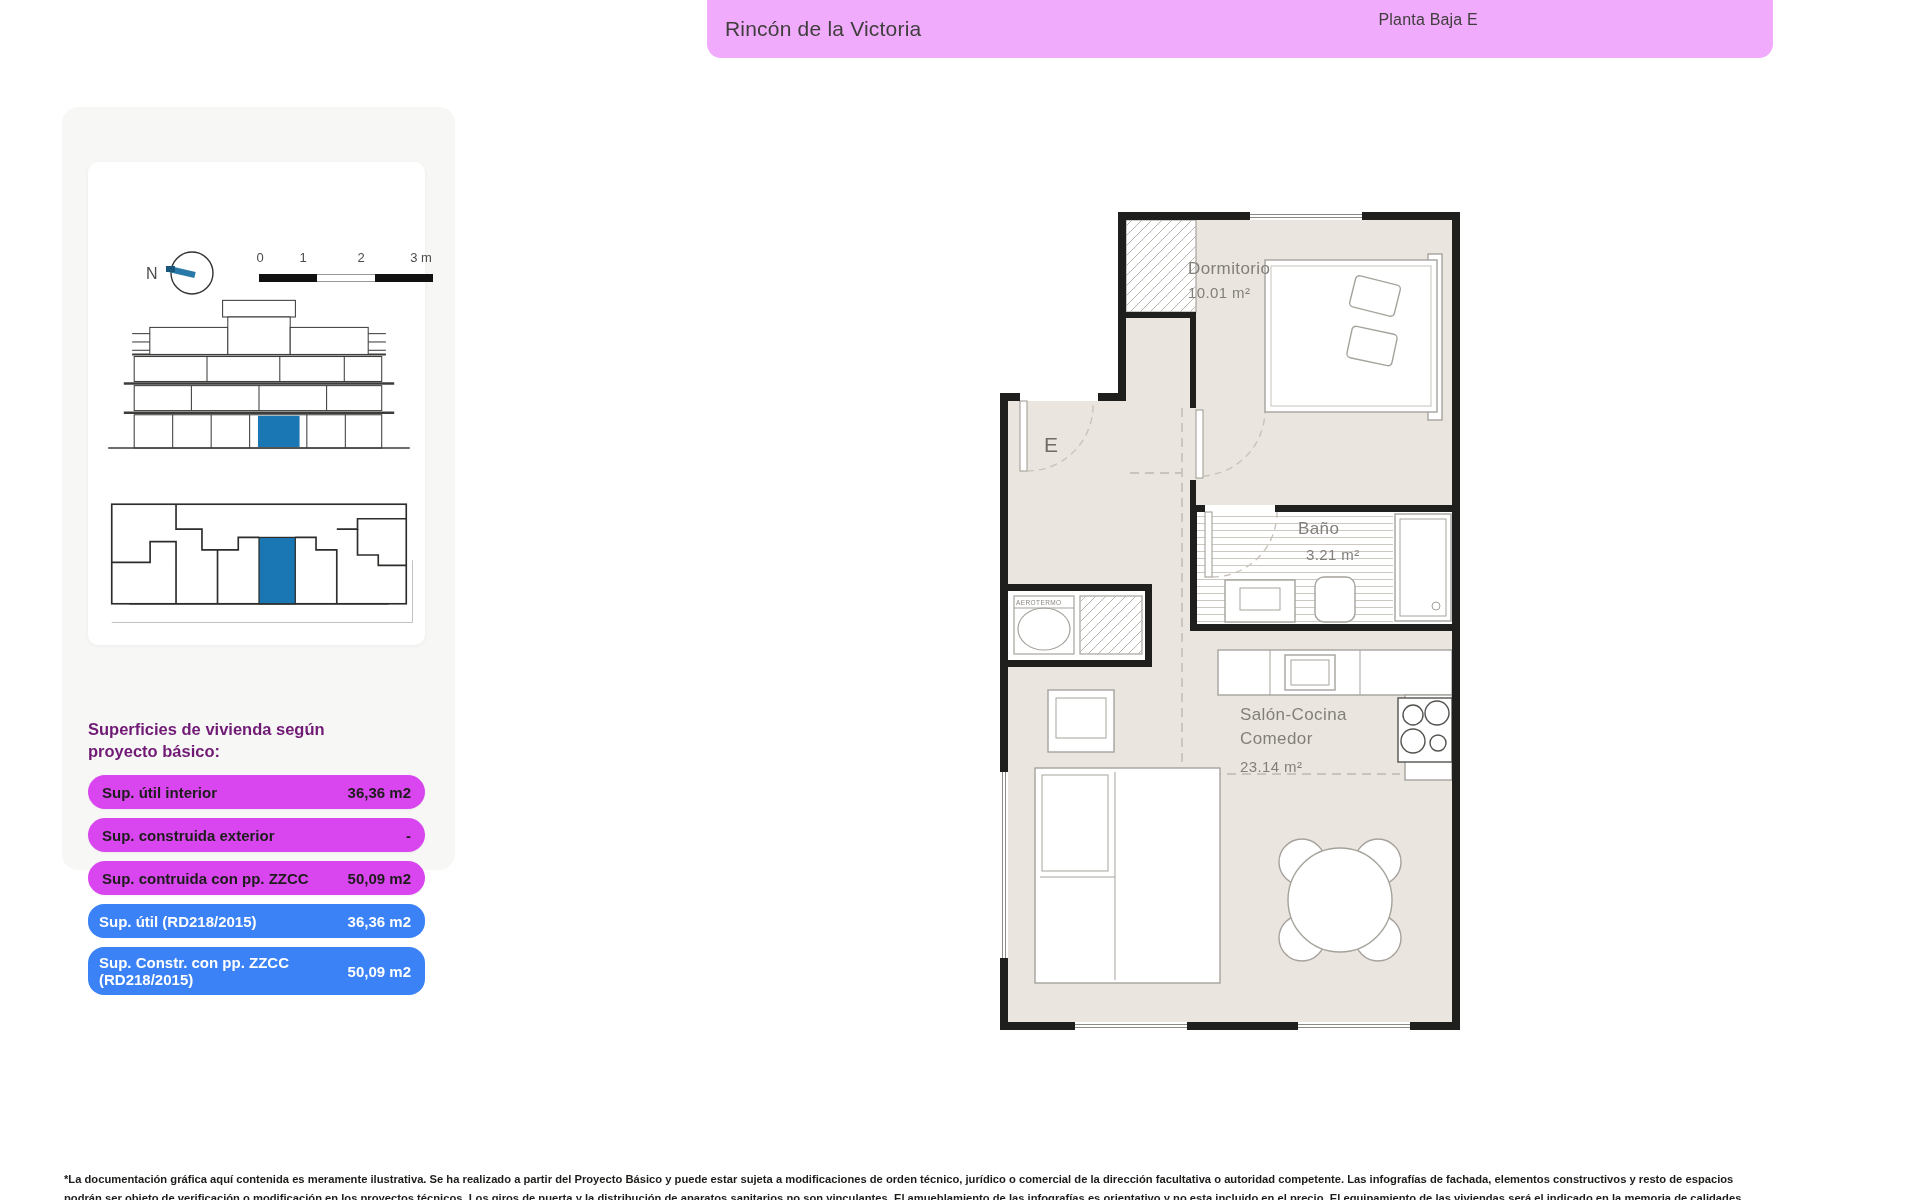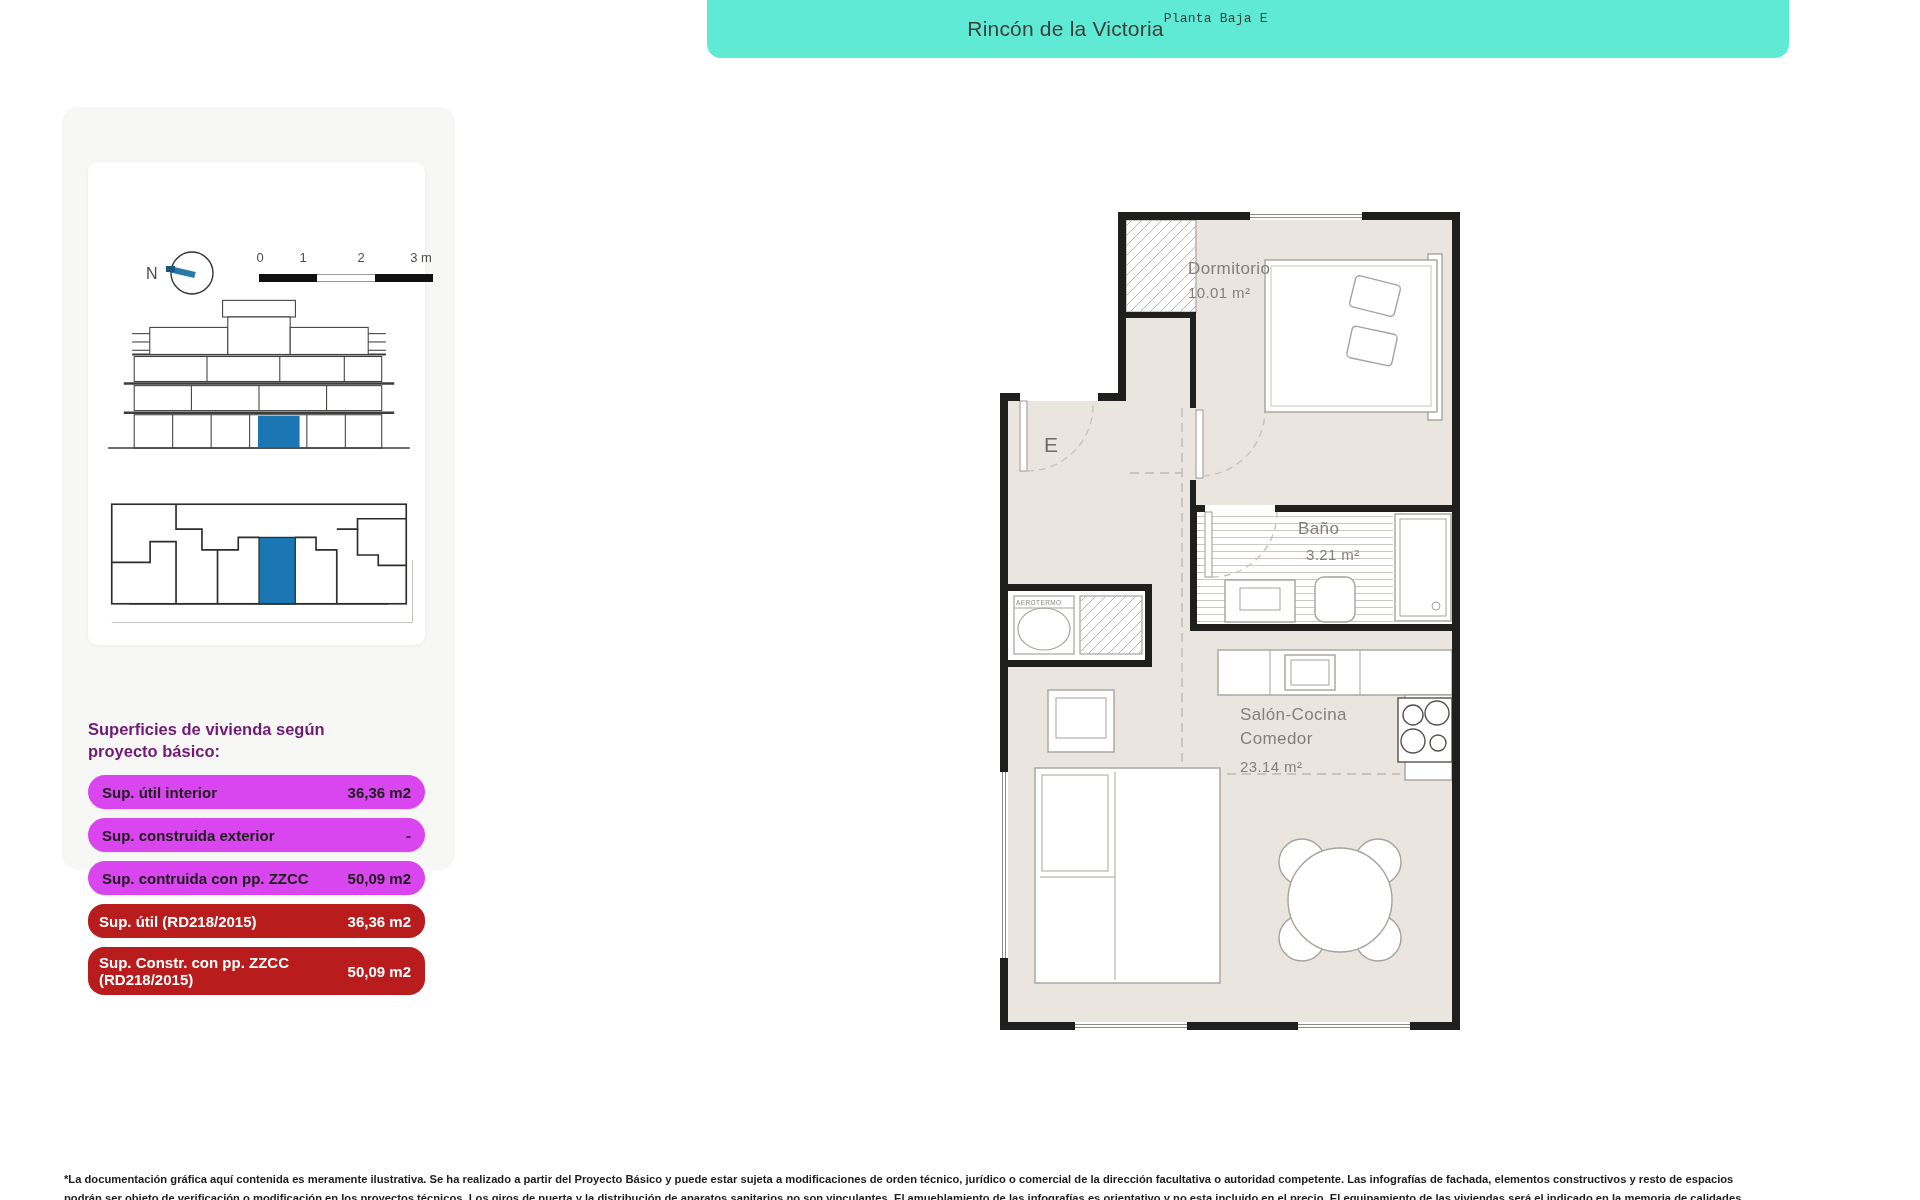--- a/index.html
+++ b/index.html
@@ -1,24 +1,24 @@
 <!DOCTYPE html>
 <html><head>
 <meta charset="utf-8">
 <style>
   html,body{margin:0;padding:0;background:#fff;}
   .page{position:relative;width:1920px;height:1200px;background:#ffffff;overflow:hidden;
         font-family:"Liberation Sans", sans-serif;color:#1d1d1b;}
 
   
   .header-band{position:absolute;left:707px;top:0;width:1066px;height:58px;
-               background:#5eead4;border-radius:0 0 14px 14px;
-               display:flex;justify-content:center;align-items:flex-start;padding-left:16px;}
+               background:#f0abfc;border-radius:0 0 14px 14px;
+               display:flex;justify-content:space-between;align-items:flex-start;}
   .header-project{margin:17px 0 0 18px;font-size:21px;color:#3f3e3c;letter-spacing:.2px;}
-  .header-floor{margin:11px 295px 0 0;font-size:13px;color:#3f3e3c;letter-spacing:.2px;font-family:Liberation Mono, monospace;}
+  .header-floor{margin:11px 295px 0 0;font-size:16px;color:#3f3e3c;letter-spacing:.2px;}
 
   
   .side-card{position:absolute;left:62px;top:107px;width:393px;height:763px;
              background:#f7f7f6;border-radius:16px;}
   .inner-card{position:absolute;left:88px;top:162px;width:337px;height:483px;
               background:#ffffff;border-radius:10px;box-shadow:0 1px 4px rgba(0,0,0,.05);}
   .compass-svg{position:absolute;left:138px;top:242px;}
   .scale-wrap{position:absolute;left:245px;top:250px;width:200px;height:40px;}
   .scale-tick{position:absolute;top:0;font-size:13px;color:#4c4c4a;width:30px;text-align:center;}
   .t0{left:0px;} .t1{left:43px;} .t2{left:101px;} .t3{left:161px;}
@@ -31,21 +31,21 @@
   .key-svg{position:absolute;left:103px;top:498px;}
 
   
   .areas-block{position:absolute;left:88px;top:718px;width:337px;}
   .areas-title{font-size:16.5px;font-weight:700;line-height:22px;color:#701a75;margin-bottom:13px;}
   .area-row{display:flex;justify-content:space-between;align-items:center;
             background:#d946ef;border-radius:17px;height:34px;margin-bottom:9px;
             padding:0 14px;box-shadow:0 1px 2px rgba(0,0,0,.05);}
   .area-row .lbl{font-size:15px;font-weight:600;}
   .area-row .val{font-size:15px;font-weight:700;}
-  .area-row.dark{background:#b91c1c;color:#ffffff;border-radius:16px;box-shadow:none;padding-left:11px;}
+  .area-row.dark{background:#3b82f6;color:#ffffff;border-radius:16px;box-shadow:none;padding-left:11px;}
   .area-row.dark.tall{height:48px;}
   .area-row.dark .lbl{max-width:235px;line-height:17px;}
 
   
   .plan-svg{position:absolute;left:1000px;top:212px;}
   .room-name{font-size:17px;fill:#827f7a;letter-spacing:.4px;}
   .room-area{font-size:15px;fill:#827f7a;letter-spacing:.4px;}
   .e-label{font-size:21px;fill:#6f6c68;}
   .tiny-label{font-size:6.5px;fill:#8a8783;letter-spacing:.4px;}
 

